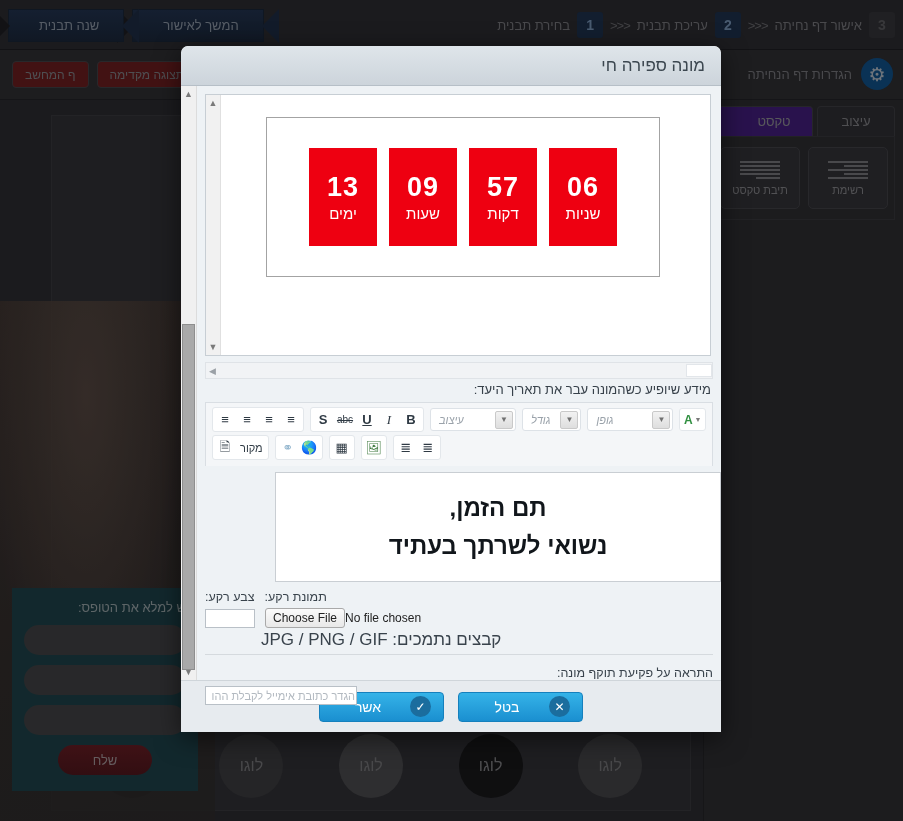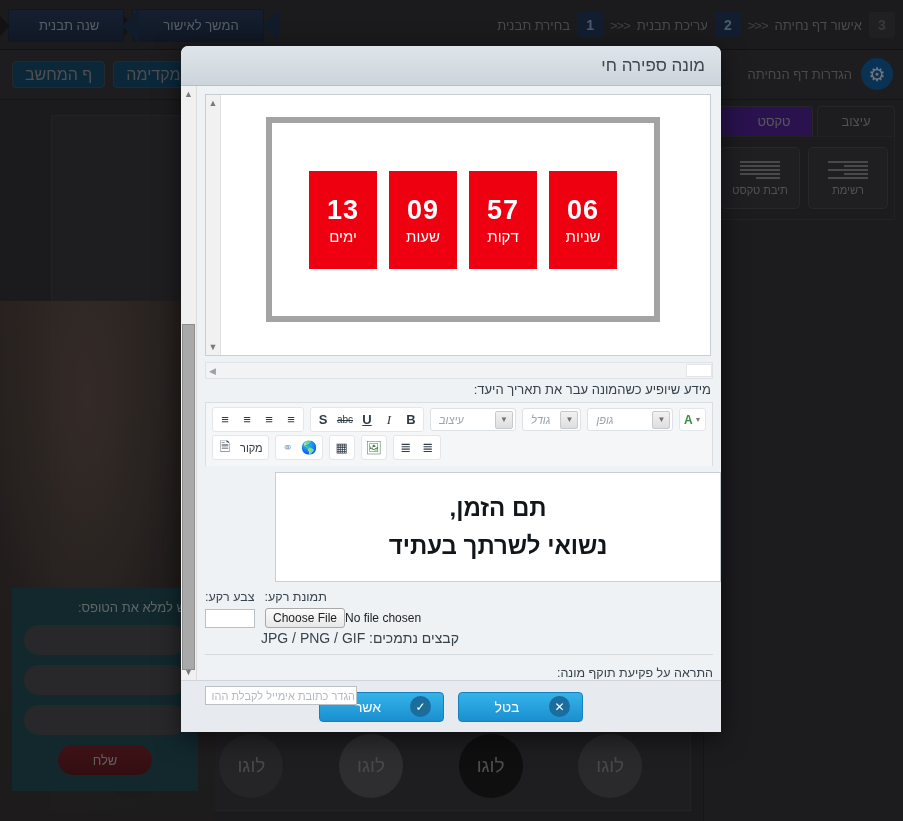--- a/index.html
+++ b/index.html
@@ -63,21 +63,21 @@
   .gear {
     width: 32px; height: 32px; border-radius: 50%;
     background: #0b5fa5; display: flex; align-items: center; justify-content: center;
     color: #dce9f5; font-size: 19px;
   }
   .settings-chip .lbl { color: #8e8e92; font-size: 13px; }
 
   .left-tools { position: absolute; top: 11px; left: 12px; display: flex; gap: 8px; }
   .ghost-btn {
     height: 27px; padding: 0 12px; border: 1px solid #4a4a4e; border-radius: 4px;
-    color: #9a9a9e; font-size: 16px; background: #0c4a6e;
+    color: #9a9a9e; font-size: 12px; background: #7f1d1d;
     display: flex; align-items: center;
   }
 
   .right-panel {
     position: absolute; top: 100px; right: 0; width: 200px; height: 721px;
     background: #303034; border-left: 1px solid #242427;
   }
   .panel-tabs { display: flex; gap: 4px; padding: 6px 8px 0 8px; }
   .panel-tab {
     flex: 1; height: 30px; border: 1px solid #454549; border-bottom: none;
@@ -146,21 +146,21 @@
     background: linear-gradient(#7a1b22, #5d1319); color: #c9b6b8;
     font-size: 13px; display: flex; align-items: center; justify-content: center;
   }
 
   .logos { position: absolute; bottom: 6px; right: 0; left: 0; height: 76px;
            display: flex; align-items: center; justify-content: space-around;
            padding: 0 20px; }
   .logo-circle {
     width: 64px; height: 64px; border-radius: 50%;
     display: flex; align-items: center; justify-content: center;
-    font-size: 19px;
+    font-size: 16px;
   }
 
   .shopper {
     position: absolute; bottom: 0; left: 0; width: 215px; height: 520px;
     background:
       radial-gradient(ellipse at 40% 18%, #6b564a 0%, rgba(70,57,49,0) 55%),
       linear-gradient(160deg, #4a3c34 0%, #3a312c 60%, #33302e 100%);
     opacity: .85;
   }
   .shopper .bag1 {
@@ -213,22 +213,22 @@
     position: absolute; top: 8px; right: 10px; left: 8px; height: 262px;
     background: #fff; border: 1px solid #c7ced4;
   }
   .preview-vsb {
     position: absolute; top: 0; left: 0; width: 15px; bottom: 0;
     background: #f1f1f1; border-right: 1px solid #e0e0e0;
     display: flex; flex-direction: column; justify-content: space-between;
     align-items: center;
   }
   .counter-frame {
-    position: absolute; top: 22px; right: 50px; left: 60px; height: 205px;
-    border: 6px solid #a3a3a3; background: #fff;
+    position: absolute; top: 22px; right: 50px; left: 60px; height: 160px;
+    border: 1px solid #a3a3a3; background: #fff;
     display: flex; align-items: center; justify-content: center;
   }
   .counter { display: flex; gap: 12px; direction: ltr; }
   .cbox {
     width: 68px; height: 98px; background: #ee0011; color: #fff;
     display: flex; flex-direction: column; align-items: center; justify-content: center;
     gap: 2px;
   }
   .cbox .num { font-size: 27px; font-weight: bold; letter-spacing: 1px; }
   .cbox .unit { font-size: 15px; }
@@ -295,21 +295,21 @@
   .mini-input {
     width: 50px; height: 19px; background: #fff; border: 1px solid #b9c0c7;
   }
   .chooser { display: flex; align-items: center; gap: 0; direction: ltr; }
   .choose-btn {
     height: 20px; padding: 0 7px; background: linear-gradient(#fbfbfb,#e8e8e8);
     border: 1px solid #a9a9a9; border-radius: 3px; color: #222; font-size: 12px;
     display: flex; align-items: center;
   }
   .nofile { color: #222; font-size: 12px; }
-  .support { color: #39434c; font-size: 14px; }
+  .support { color: #39434c; font-size: 17px; }
   .divider { height: 1px; background: #d5dade; }
   .email-input {
     width: 152px; height: 19px; background: #fff; border: 1px solid #b9c0c7;
     color: #b2b9c0; font-size: 11px; padding: 0 1px; display: flex; align-items: center;
   }
 
   .modal-foot {
     flex: 0 0 52px; background: #e7ebef; border-top: 1px solid #cfd5da;
     display: flex; align-items: center; justify-content: center; gap: 14px;
   }

